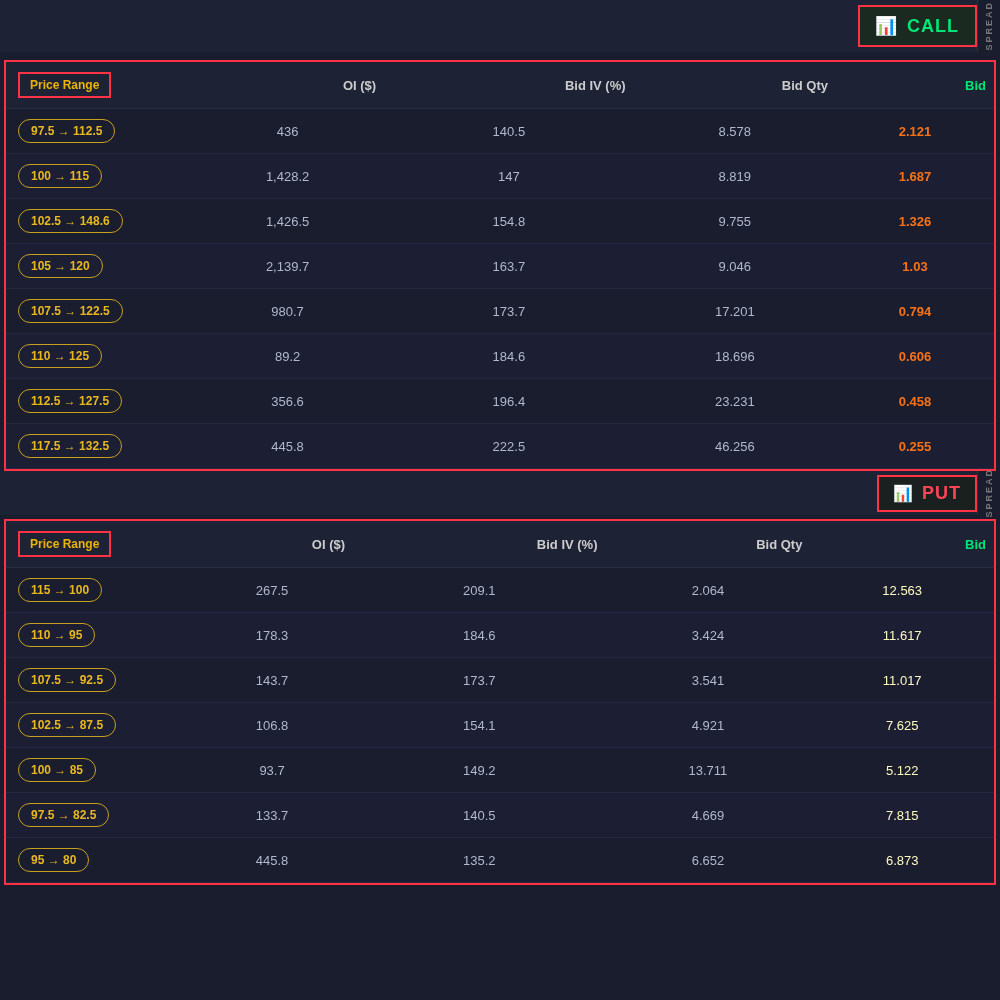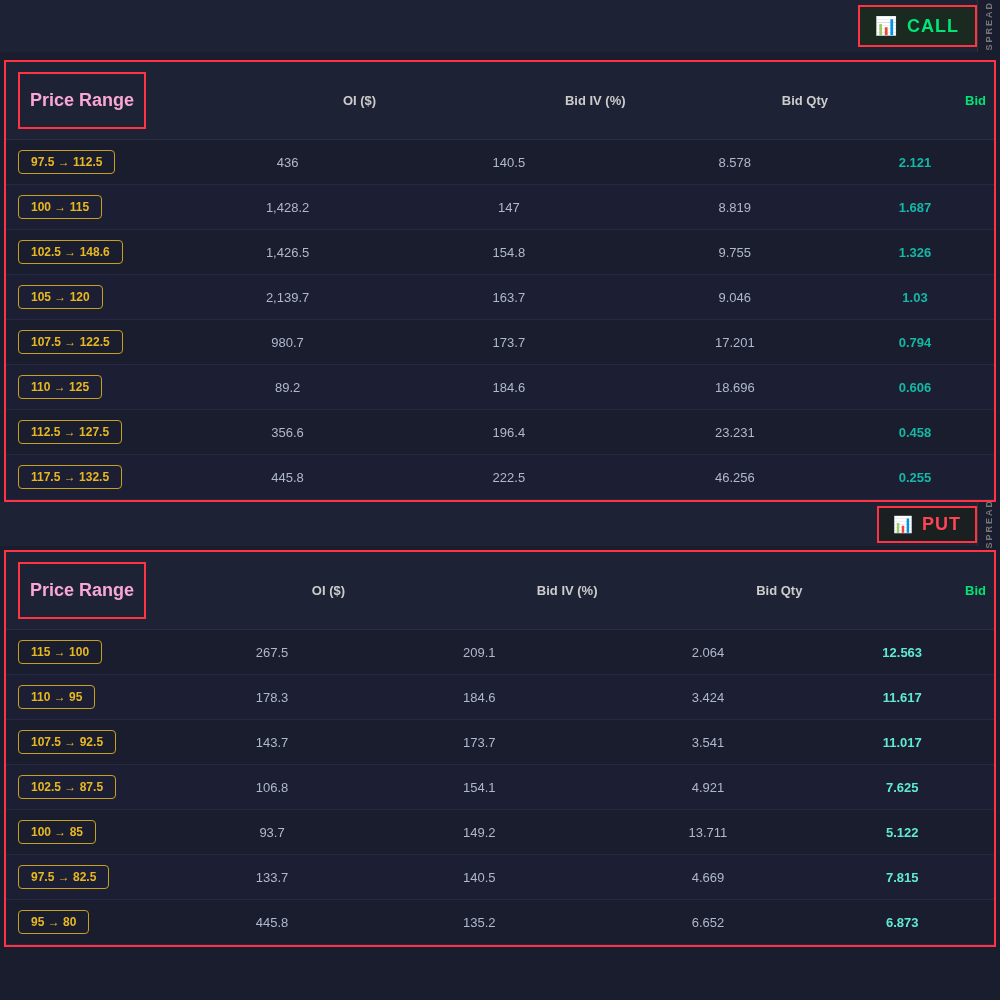--- a/index.html
+++ b/index.html
@@ -53,46 +53,46 @@
 
     .price-range-col {
       width: 185px;
       text-align: left !important;
       padding-left: 12px !important;
     }
 
     .price-badge {
       display: inline-block;
       border: 1.5px solid #c8a020;
-      border-radius: 4px;
+      border-radius: 12px;
       padding: 4px 12px;
       color: #e8b820;
       font-size: 12px;
       font-weight: bold;
       background: transparent;
       white-space: nowrap;
     }
 
     .bid-value {
-      color: #14b8a6;
+      color: #f97316;
       font-weight: bold;
     }
 
     .bid-value-put {
-      color: #5eead4;
-      font-weight: bold;
+      color: #fef9c3;
+      font-weight: normal;
     }
 
     .pr-header-box {
       border: 2px solid #ff3344;
       display: inline-block;
-      color: #f9a8d4;
-      font-weight: bold;
-      font-size: 18px;
-      padding: 16px 10px;
+      color: #eab308;
+      font-weight: bold;
+      font-size: 12px;
+      padding: 4px 10px;
       background: transparent;
     }
 
     .call-section-outer {
       border: 2px solid #ff3344;
       margin: 8px 4px 0 4px;
       position: relative;
     }
 
     .put-section-outer {

